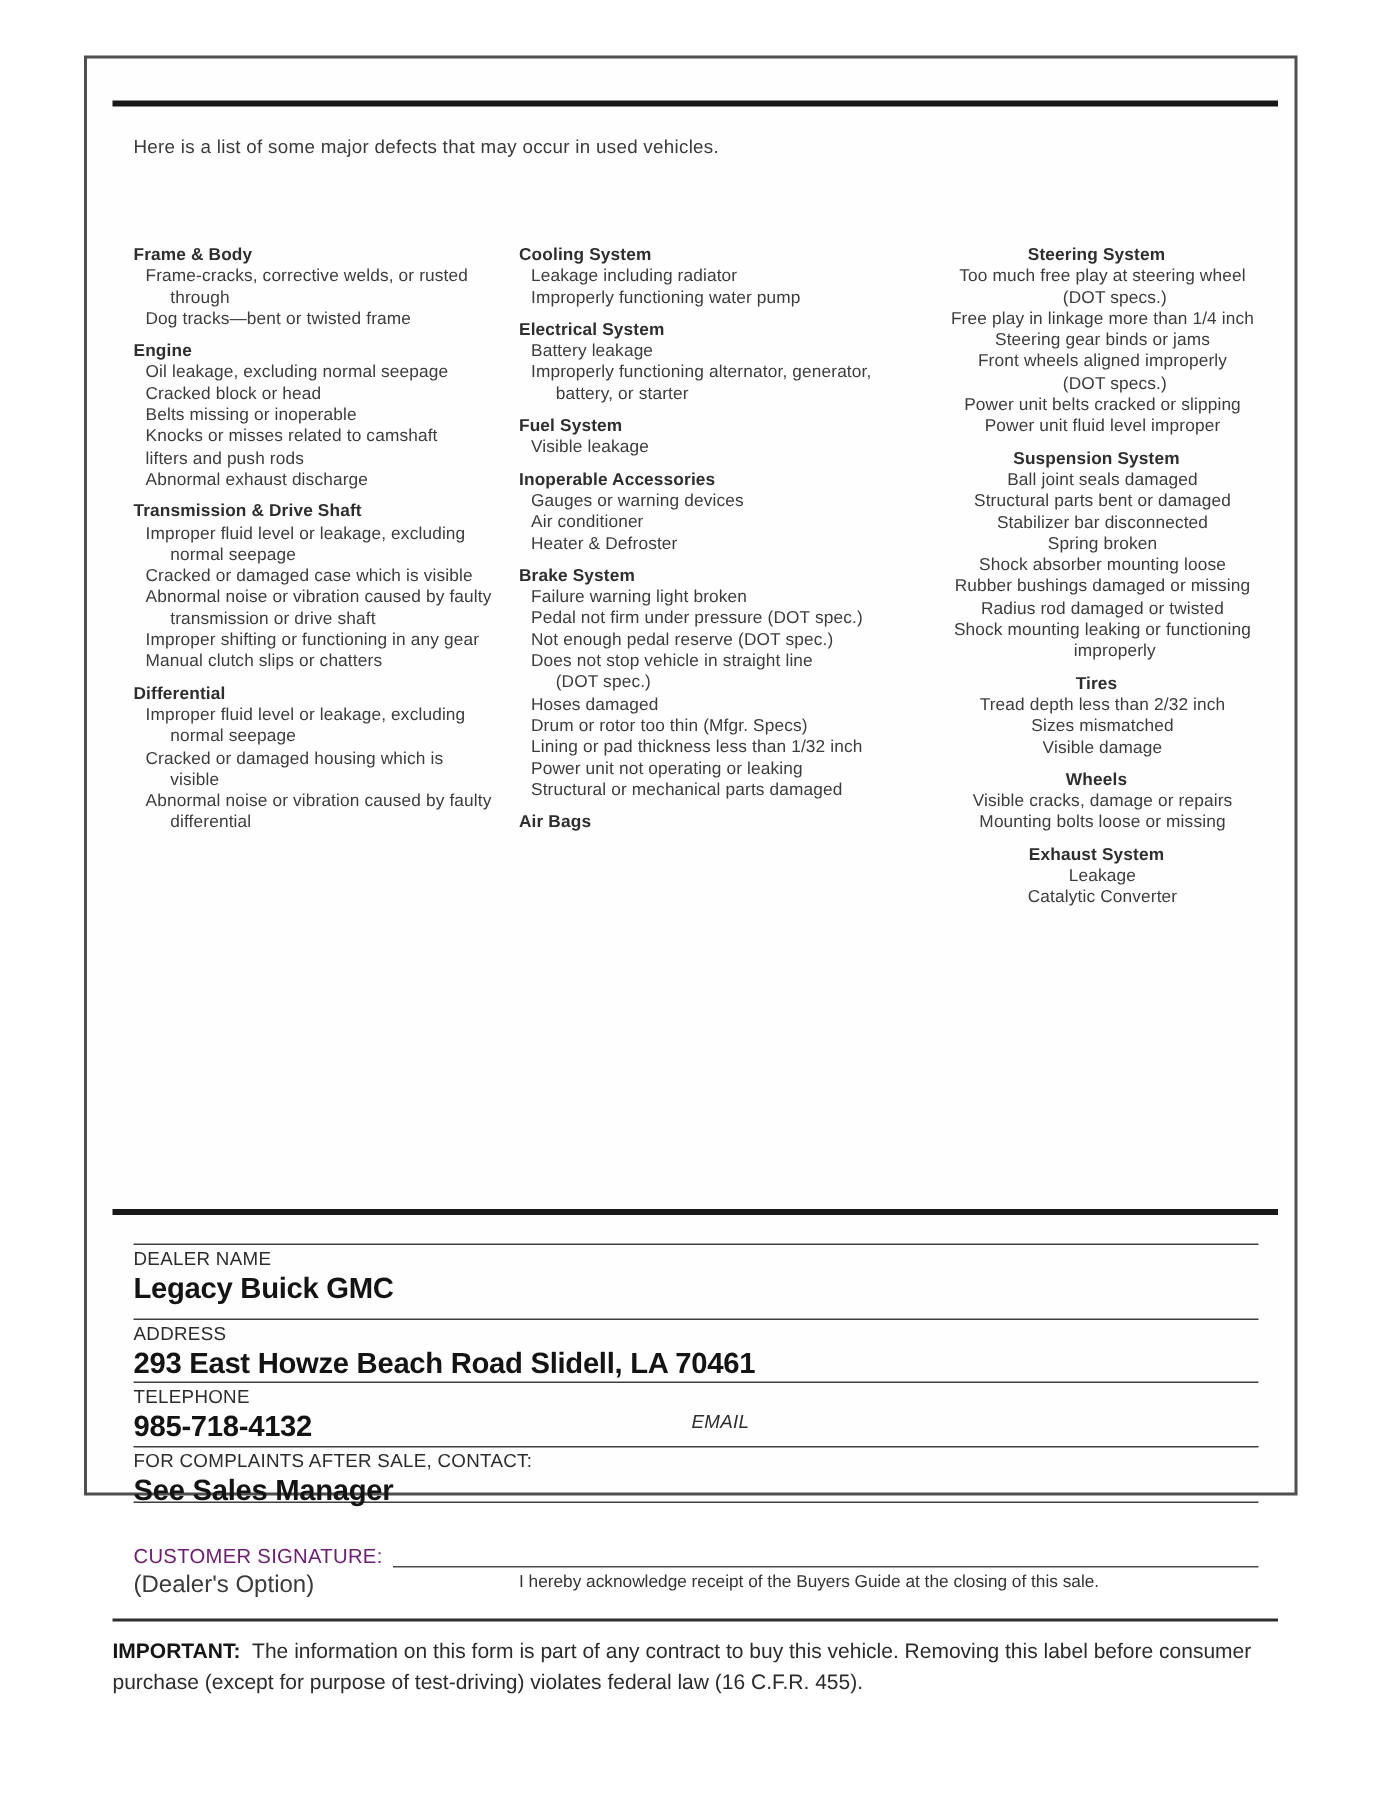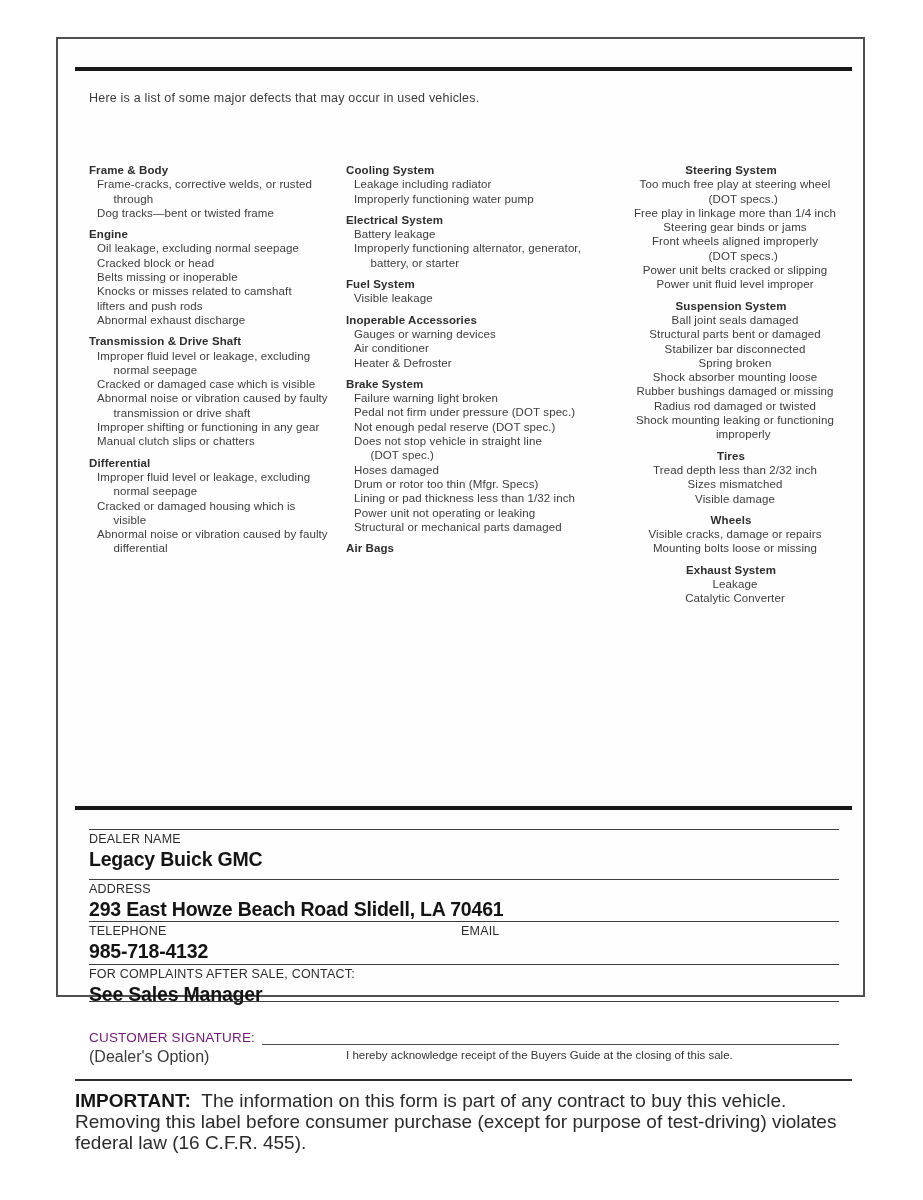--- a/index.html
+++ b/index.html
@@ -79,25 +79,26 @@
     font-weight: bold;
     color: #141414;
     letter-spacing: -0.2px;
   }
   .row-dealer { height: 50px; }
   .row-address { height: 42px; }
   .row-phone { height: 43px; }
   .row-contact { height: 37px; }
   .label-email {
     position: absolute;
-    left: 372px; top: 0;
+    left: 372px; top: 17px;
     padding-top: 2px;
     font-size: 12.5px;
     color: #2c2c2c;
     letter-spacing: 0.2px;
+    font-style: italic;
   }
   .row-end-line { border-top: 1.5px solid #3f3f3f; height: 0; }
   .sig-row {
     margin: 28px 13px 0 14px;
     display: flex;
     align-items: flex-end;
   }
   .sig-label {
     font-size: 13.5px;
     color: #701a75;
@@ -126,21 +127,21 @@
     color: #333333;
   }
   .rule-mid {
     margin-top: 15px;
     width: 777px; height: 2px;
     background: #2e2e2e;
   }
   .important {
     margin-top: 9px;
     width: 772px;
-    font-size: 19px;
+    font-size: 14px;
     line-height: 21px;
     color: #2b2b2b;
   }
   .important b { color: #161616; }
 </style>
 </head>
 <body>
 
 <div class="page">
 

